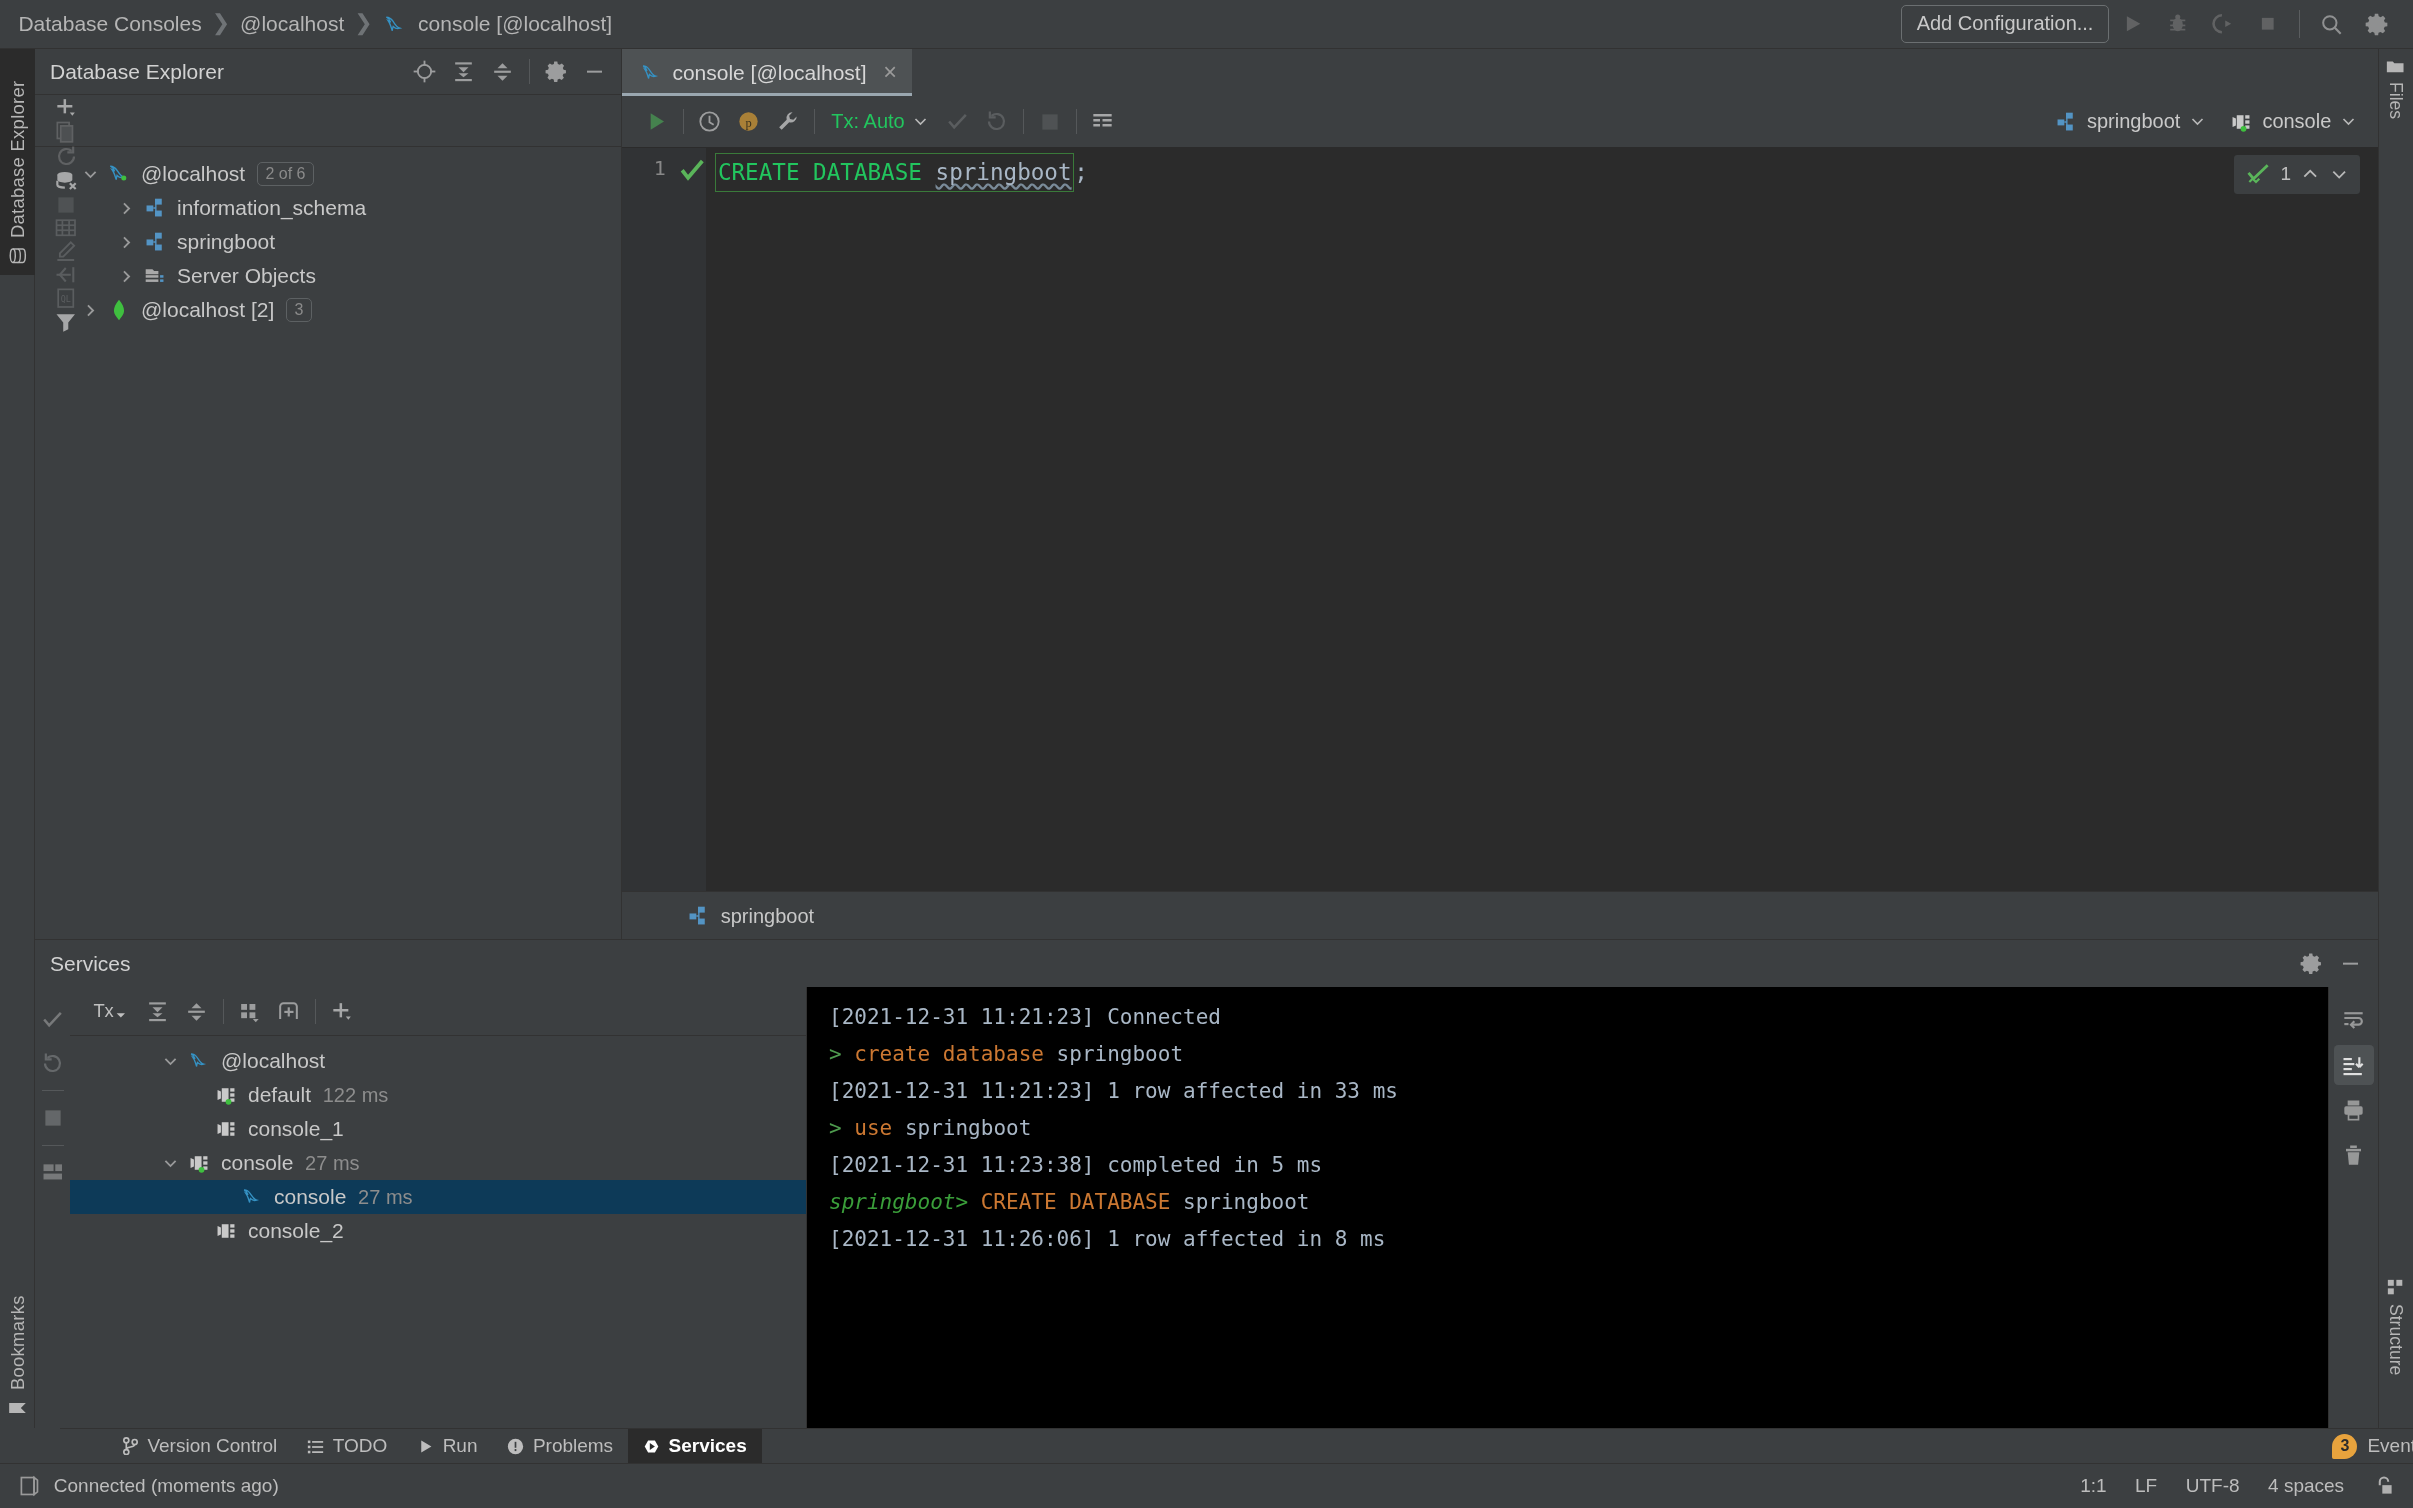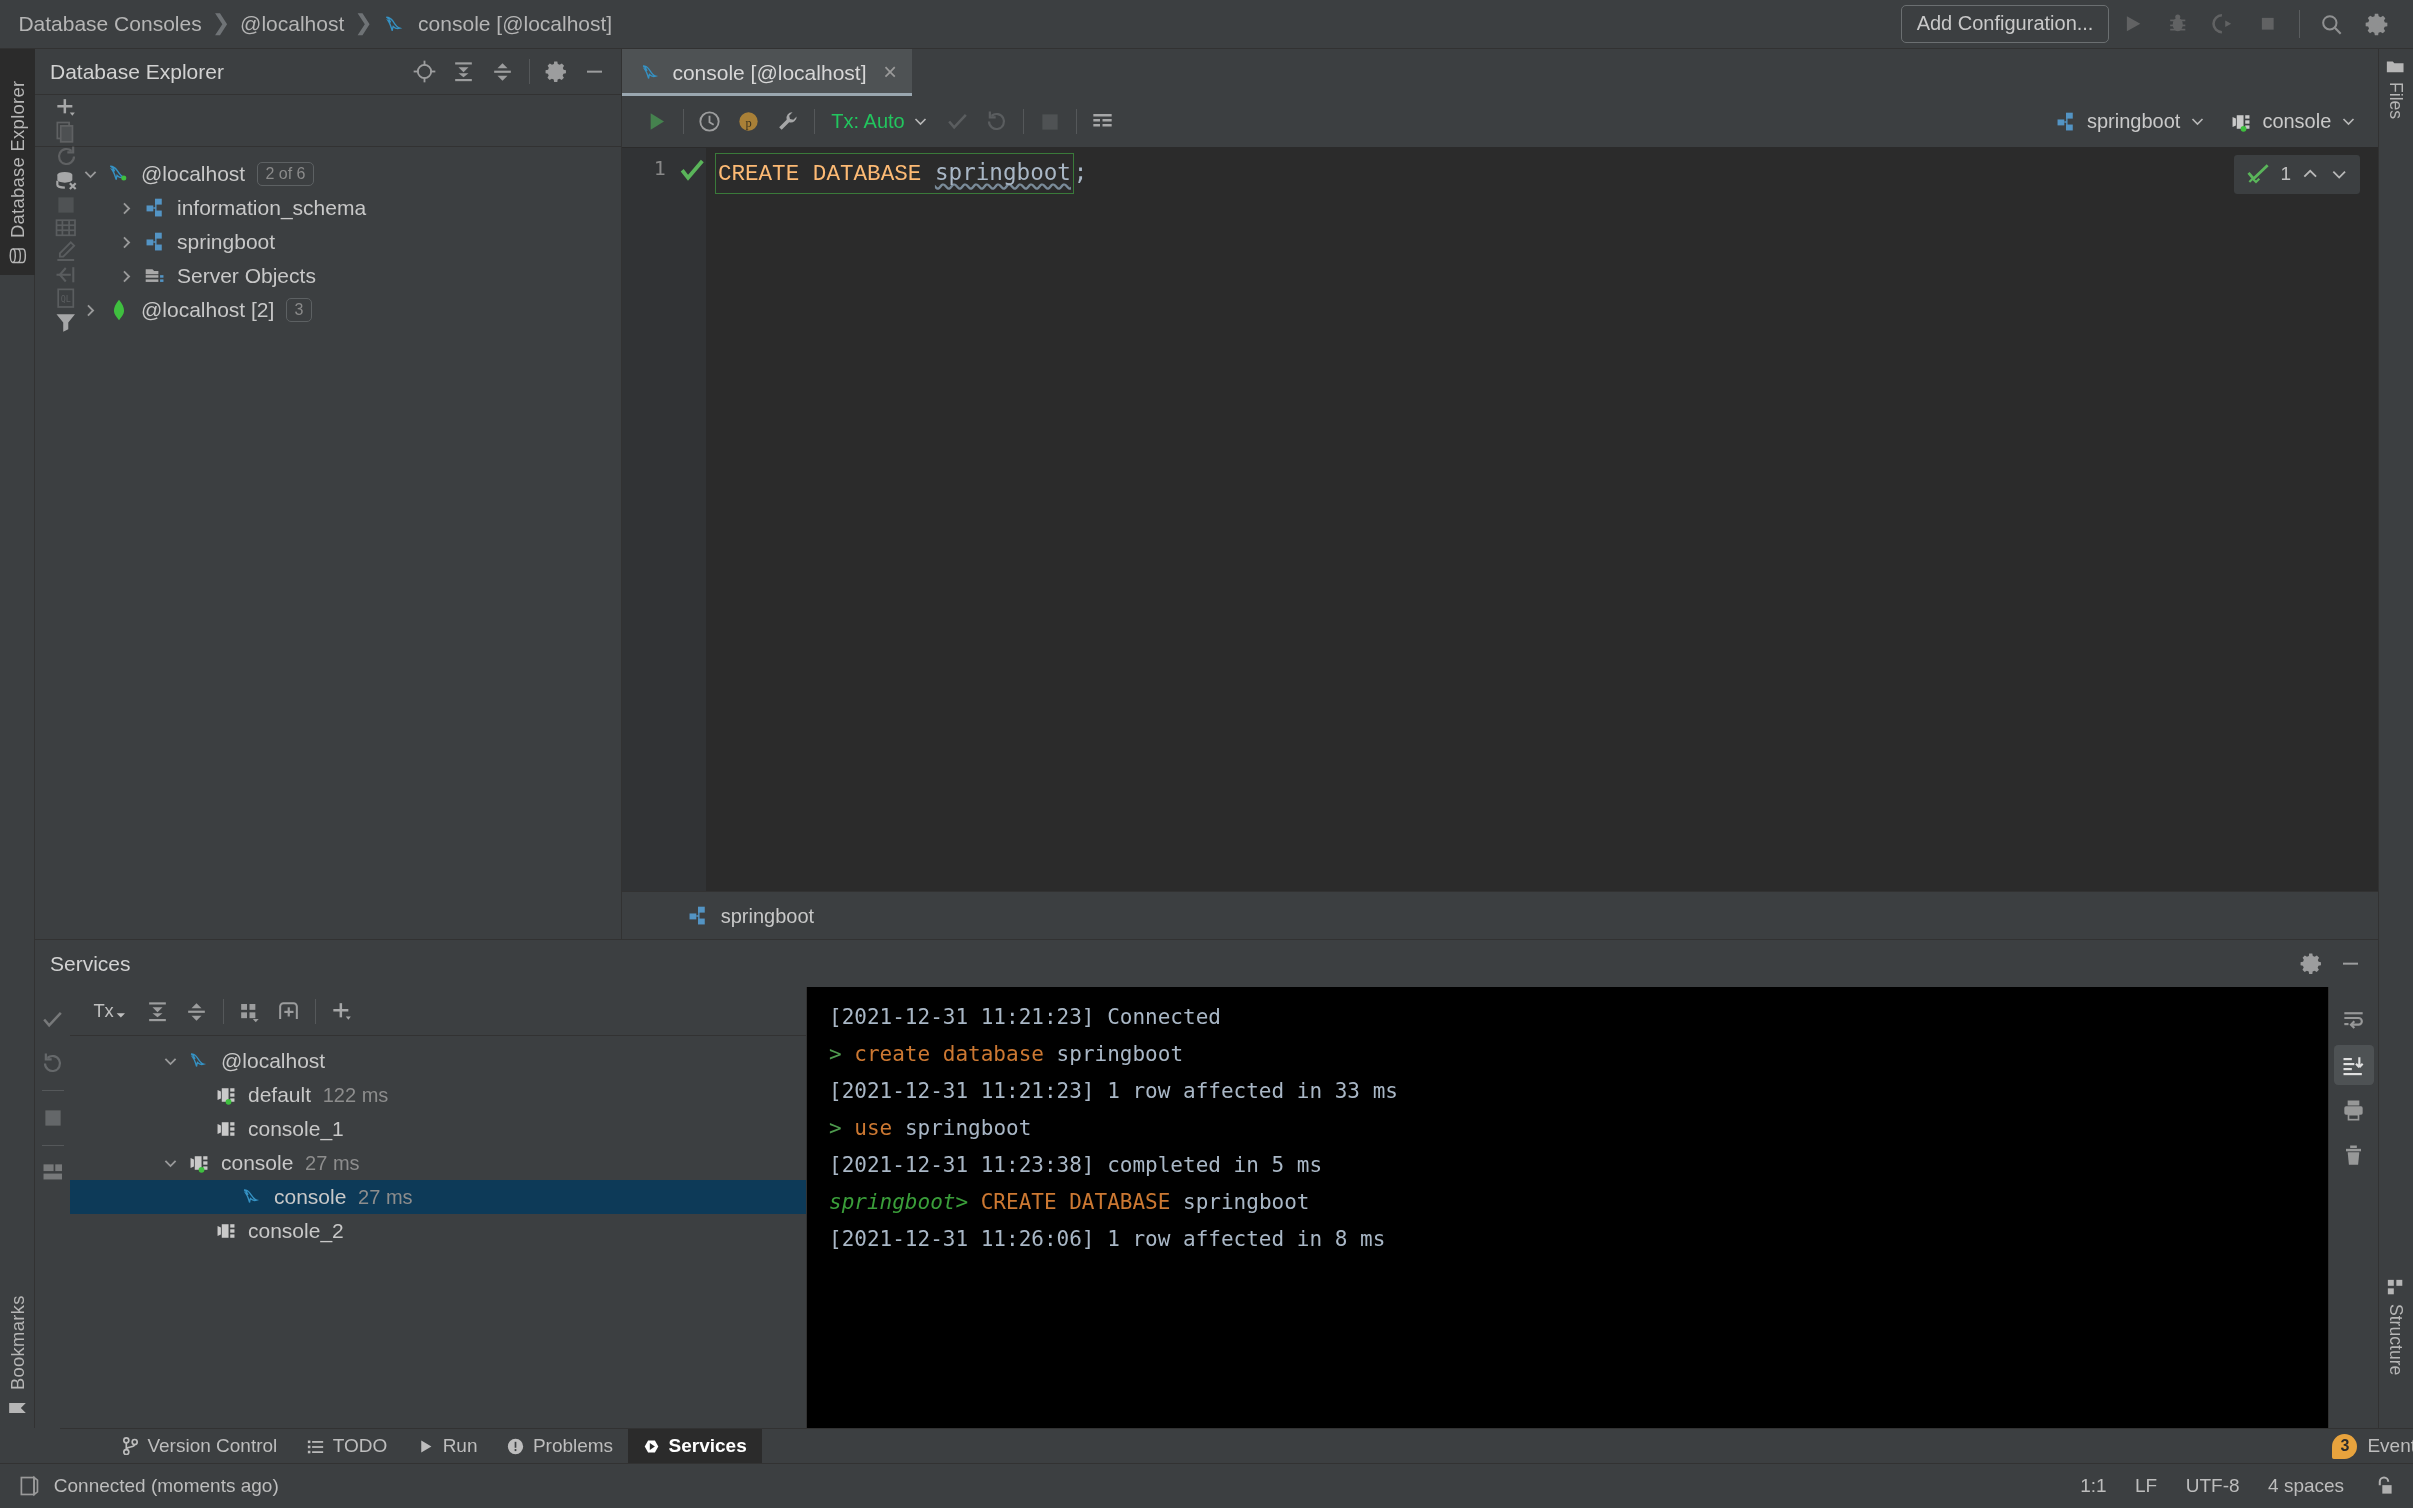--- a/index.html
+++ b/index.html
@@ -121,21 +121,21 @@
   .lineno { font-family:"DejaVu Sans Mono", monospace; font-size:20px; color:#888; }
   .gutter-ok { width:28.5px; height:28.5px; }
   .code-wrap { flex:1; position:relative; padding-top:5px; }
   .code-line {
     font-family:"DejaVu Sans Mono", monospace; font-size:22.6px; line-height:37px;
     white-space:pre; padding-left:11.7px;
   }
   .stmt-box {
     display:inline-block; border:0.8px solid #3a7a3a; padding:0 1.7px; margin-left:-2.5px;
   }
-  .kw { color:#fdba74;font-family:Liberation Mono, monospace; }
+  .kw { color:#22c55e; }
   .ident { color:#a9b7c6; border-bottom:0; position:relative; }
   .wavy {
     text-decoration: underline wavy #7a8b99;
     text-decoration-skip-ink:none;
     text-underline-offset:3.4px;
   }
   .punct { color:#a9b7c6; }
 
   .inspect-widget {
     position:absolute; right:18.4px; top:6.7px; height:39px;

